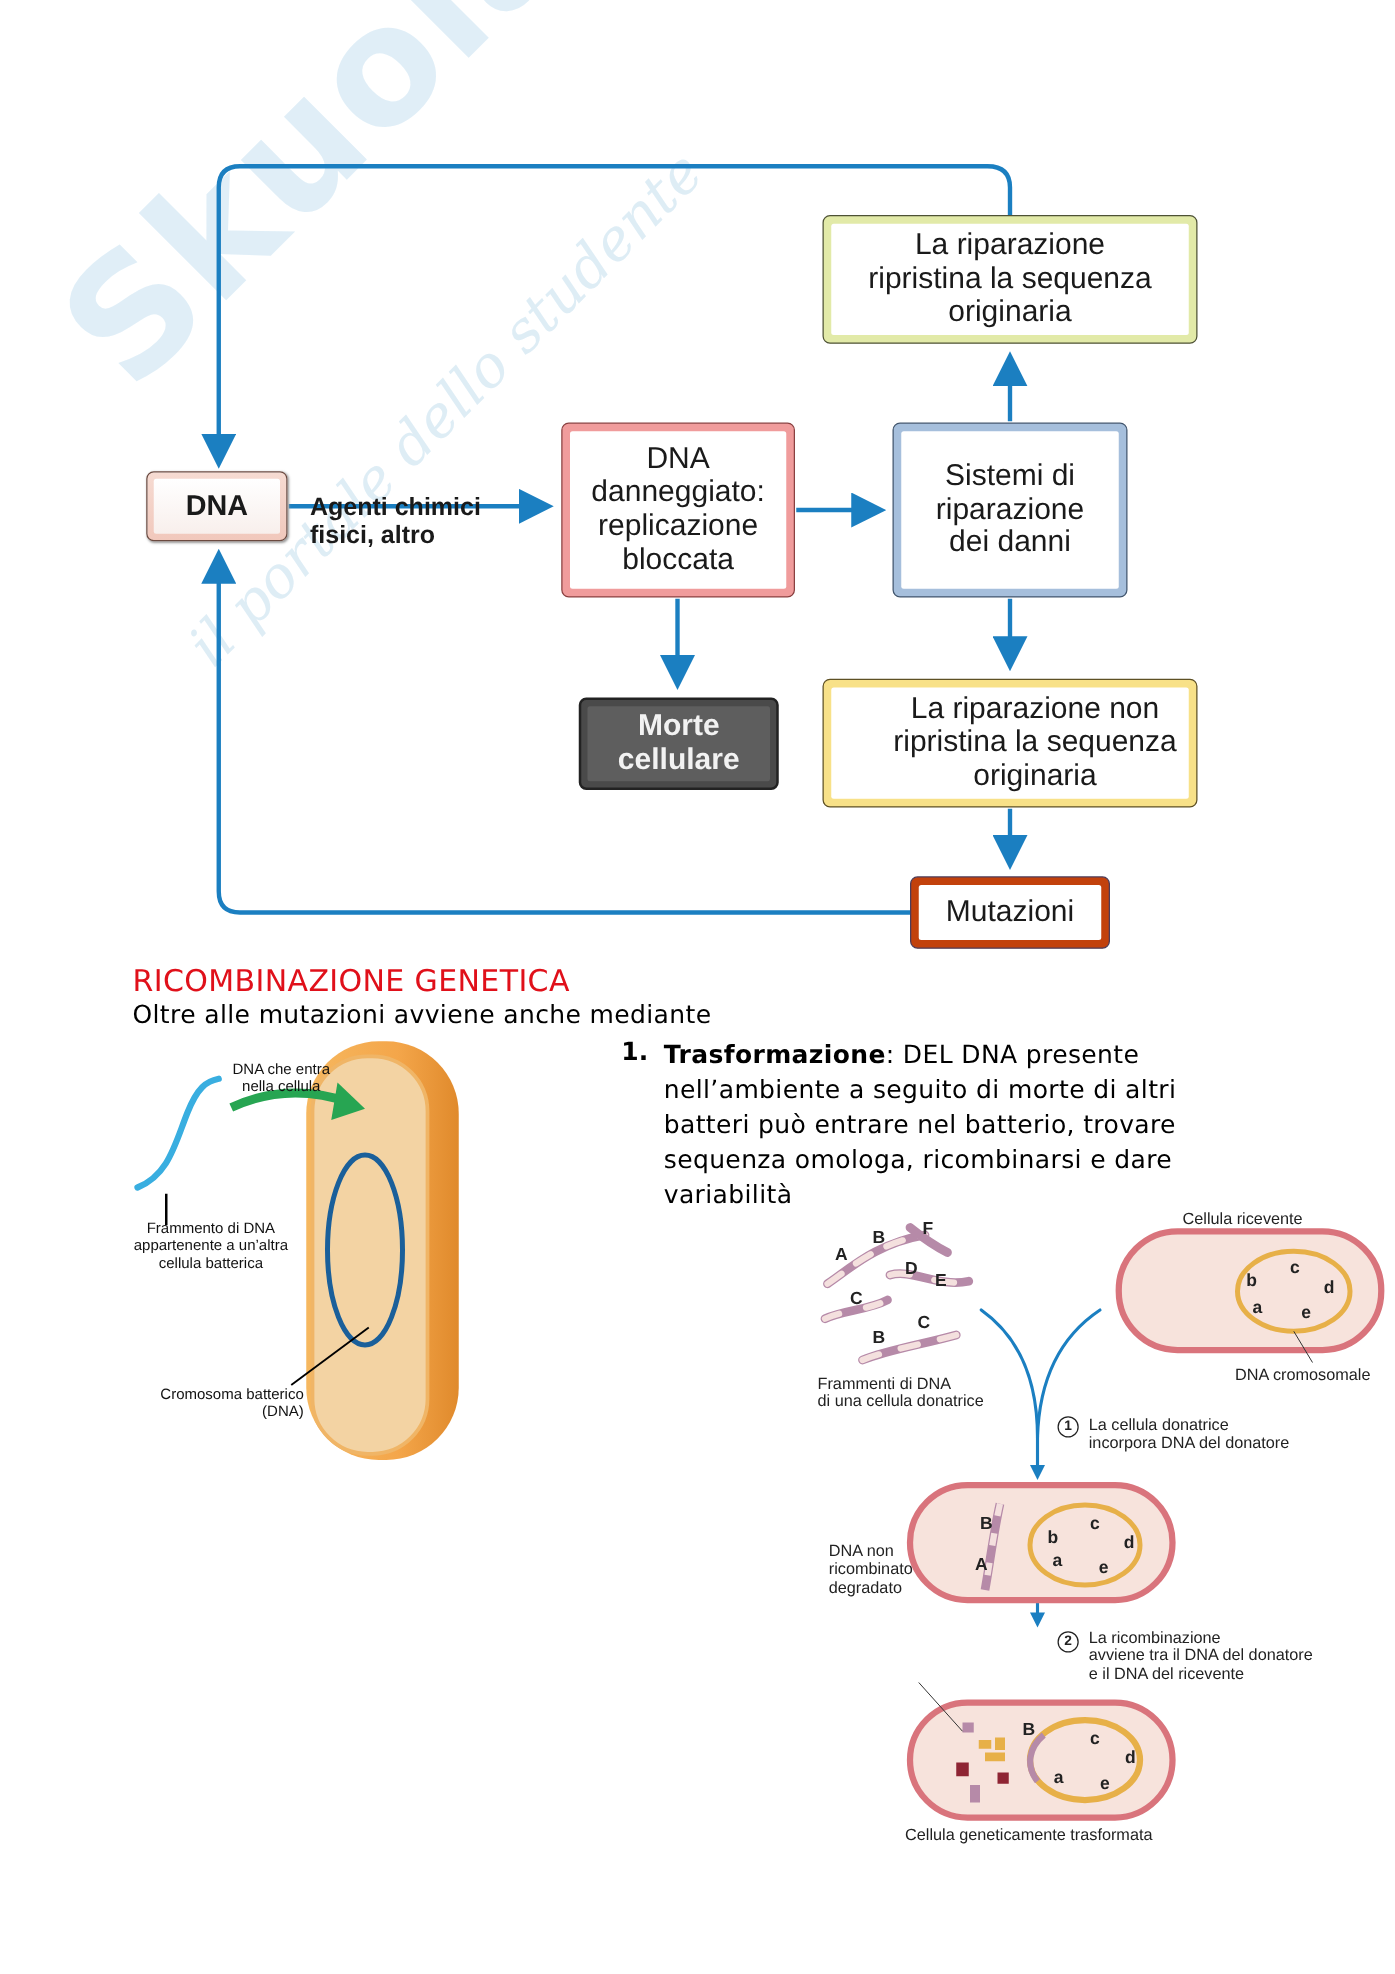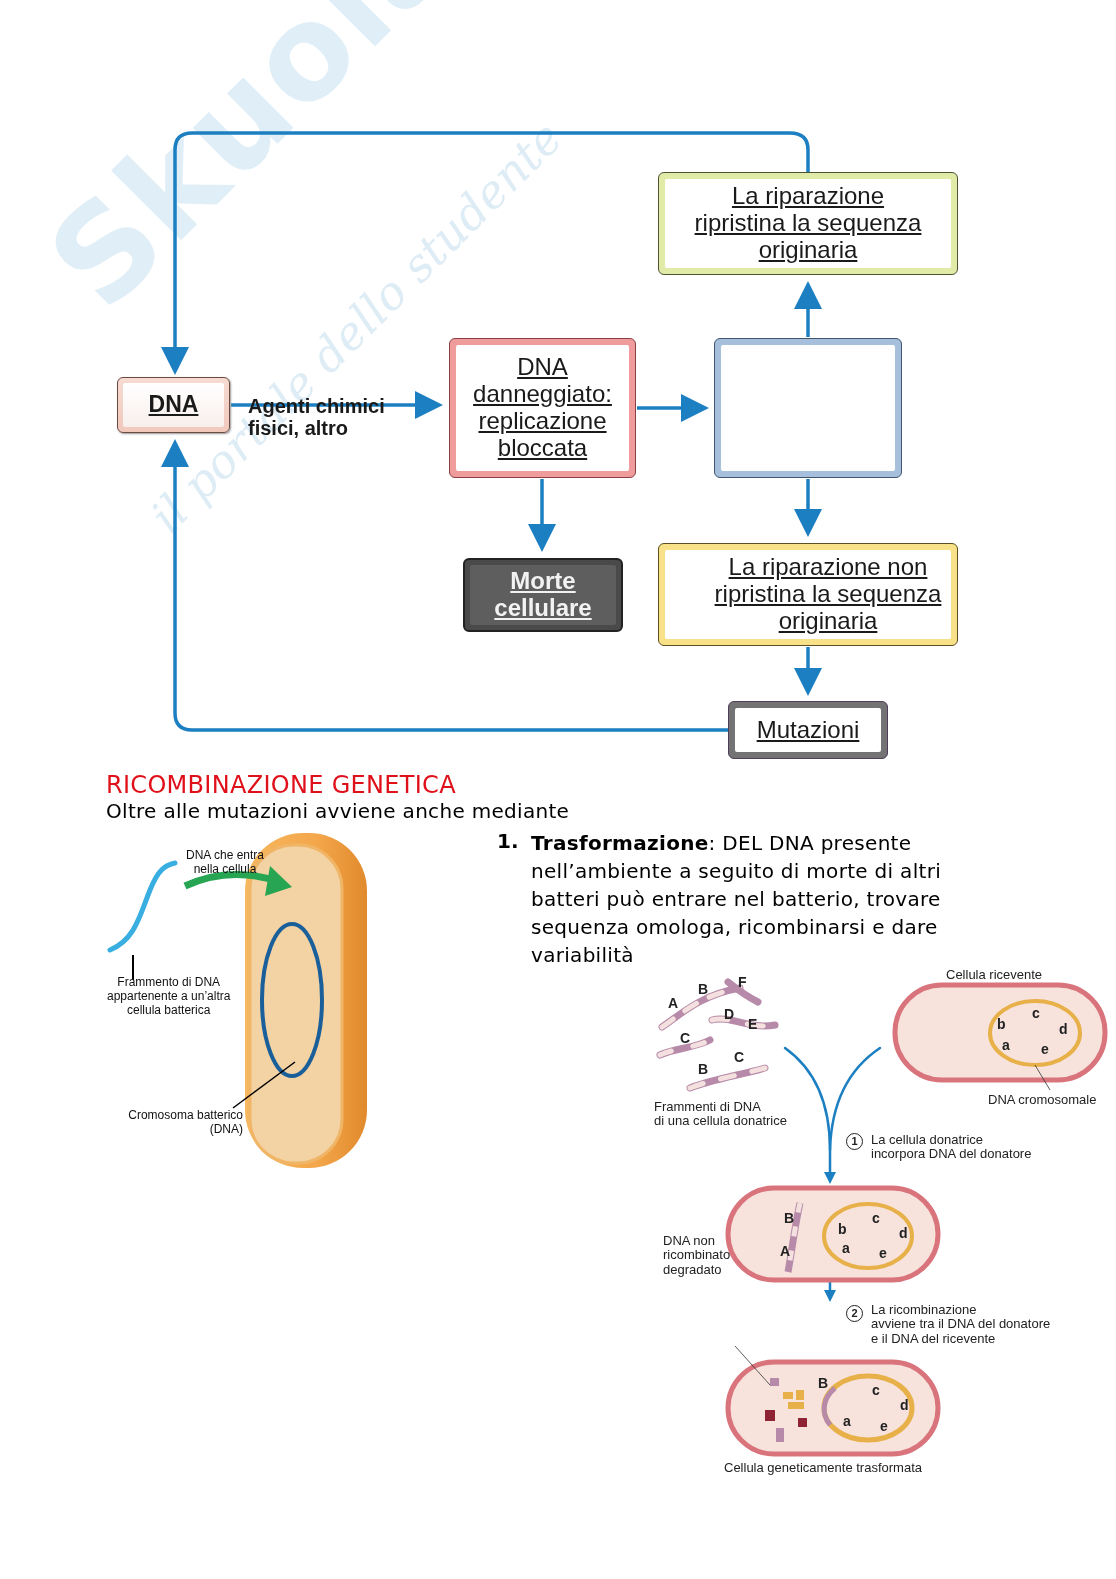--- a/index.html
+++ b/index.html
@@ -6,31 +6,31 @@
   body { width:1116px; height:1579px; position:relative; overflow:hidden; font-family:"Liberation Sans", sans-serif; }
   .abs { position:absolute; }
 
   
   .wm-main { position:absolute; left:20px; top:230px; font-family:"DejaVu Sans", sans-serif; font-weight:bold; font-size:130px; color:#d6e9f5; opacity:0.75; transform:rotate(-45deg); transform-origin:left top; letter-spacing:2px; white-space:nowrap; }
   .wm-tag { position:absolute; left:140px; top:505px; font-family:"DejaVu Serif", serif; font-style:italic; font-size:46px; color:#d9eaf4; opacity:0.85; transform:rotate(-45deg); transform-origin:left top; white-space:nowrap; }
 
   
   .box { position:absolute; display:flex; align-items:center; justify-content:center; text-align:center; box-sizing:border-box; border-radius:6px; font-family:"Liberation Sans", sans-serif; color:#1a1a1a; line-height:1.12; }
   .box .inner { position:absolute; inset:6px; background:#fff; border-radius:2px; }
-  .box span { position:relative; z-index:1; white-space:pre-line;text-decoration:underline; }
+  .box span { position:relative; z-index:1; white-space:pre-line; }
 
   .b-dna { left:117px; top:377px; width:113px; height:56px; background:linear-gradient(#f6dbd2,#f1c8bc); border:1px solid #6b4a40; box-shadow:1px 1px 2px #999; font-weight:bold; font-size:23px; }
   .b-dna .inner { inset:5px; background:linear-gradient(#fff,#f8efec); }
   .b-damaged { left:449px; top:338px; width:187px; height:140px; background:#f09c9c; border:1.5px solid #8a4040; font-size:24px; }
   .b-repair-sys { left:714px; top:338px; width:188px; height:140px; background:#a6bfdc; border:1.5px solid #42566e; font-size:24px; }
   .b-restores { left:658px; top:172px; width:300px; height:103px; background:#e2eaa8; border:1.5px solid #4e5235; font-size:24px; }
   .b-not-restores { left:658px; top:543px; width:300px; height:103px; background:#f8e188; border:1.5px solid #5e5024; font-size:24px;padding-left:40px; }
   .b-death { left:463px; top:558px; width:160px; height:74px; background:#4a4a4a; border:2px solid #222; color:#f2f2f2; font-weight:bold; font-size:24px; }
   .b-death .inner { background:#5e5e5e; inset:5px; }
-  .b-mutations { left:728px; top:701px; width:160px; height:58px; background:#737373; border:1.5px solid #4e3c58; font-size:24px; }
+  .b-mutations { left:728px; top:701px; width:160px; height:58px; background:#c2410c; border:1.5px solid #4e3c58; font-size:24px; }
 
   .agents-label { left:248px; top:348px; font-weight:bold; font-size:20px; line-height:1.12; color:#1a1a1a; white-space:pre-line;margin-top:47px; }
 
   
   .doc { font-family:"DejaVu Sans", sans-serif; color:#000; }
   .section-title { left:106px; top:771px; font-size:24px; color:#e0101a; letter-spacing:0.3px; }
   .intro { left:106px; top:799px; font-size:20px; letter-spacing:0.3px; }
   .item-num { left:497px; top:829px; font-size:20px; font-weight:bold; }
   .item-text { left:531px; top:829px; width:460px; font-size:20px; line-height:28px; letter-spacing:0.3px; }
 
@@ -79,20 +79,23 @@
 fisici, altro</div>
 <div class="box b-damaged">
     <div class="inner"></div>
     <span>DNA
 danneggiato:
 replicazione
 bloccata</span>
   </div>
 <div class="box b-repair-sys">
     <div class="inner"></div>
+    <span>Sistemi di
+riparazione
+dei danni</span>
   </div>
 <div class="box b-restores">
     <div class="inner"></div>
     <span>La riparazione
 ripristina la sequenza
 originaria</span>
   </div>
 <div class="box b-not-restores">
     <div class="inner"></div>
     <span>La riparazione non

